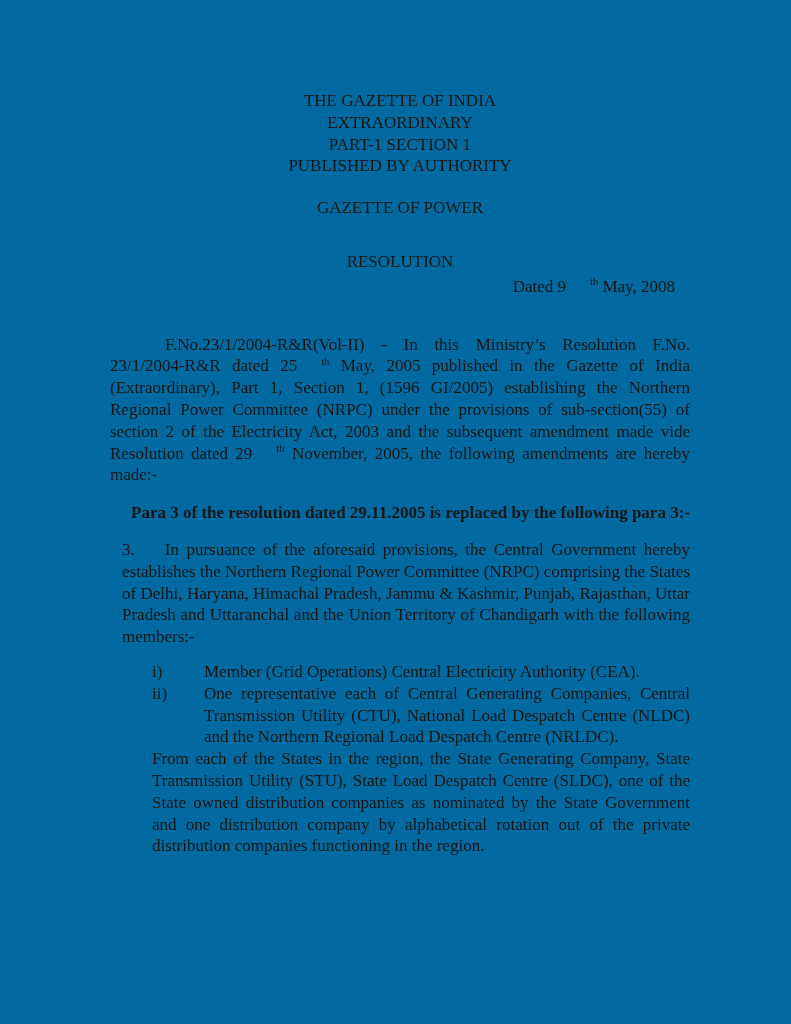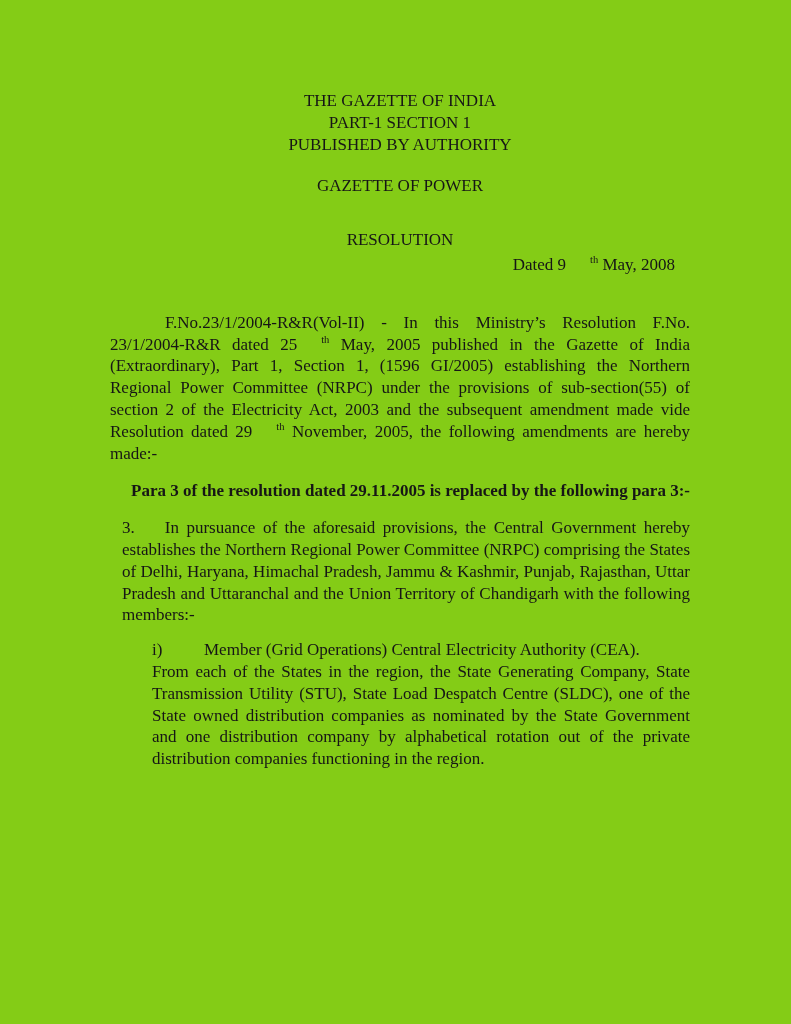--- a/index.html
+++ b/index.html
@@ -5,21 +5,21 @@
   html, body {
     margin: 0;
     padding: 0;
     background: #ffffff;
   }
   .page {
     position: relative;
     width: 791px;
     height: 1024px;
     box-sizing: border-box;
-    background: #84cc16;
+    background: #0369a1;
     color: #161616;
     font-family: "Liberation Serif", "DejaVu Serif", serif;
     font-size: 17px;
     line-height: 21.8px;
     padding: 90px 101px 0 110px;
     overflow: hidden;
   }
   .doc-header div { text-align: center; }
   .ministry { margin-top: 20px; text-align: center; }
   .resolution { margin-top: 32px; text-align: center; }
@@ -67,20 +67,21 @@
     text-align: justify;
   }
 </style>
 </head>
 <body>
 
 <div class="page">
 
   <div class="doc-header">
     <div>THE GAZETTE OF INDIA</div>
+    <div>EXTRAORDINARY</div>
     <div>PART-1 SECTION 1</div>
     <div>PUBLISHED BY AUTHORITY</div>
   </div>
 
   <div class="ministry">GAZETTE OF POWER</div>
 
   <div class="resolution">RESOLUTION</div>
 
   <div class="date-line"><span>Dated 9</span><sup>th</sup><span> May, 2008</span></div>
 
@@ -89,17 +90,21 @@
   <div class="amendment-heading">Para 3 of the resolution dated 29.11.2005 is replaced by the following para 3:-</div>
 
   <p class="para3"><span class="num">3.</span><span class="gap"></span><span>In pursuance of the aforesaid provisions, the Central Government hereby establishes the Northern Regional Power Committee (NRPC) comprising the States of Delhi, Haryana, Himachal Pradesh, Jammu &amp; Kashmir, Punjab, Rajasthan, Uttar Pradesh and Uttaranchal and the Union Territory of Chandigarh with the following members:-</span></p>
 
   <div class="members-list">
     <div class="list-item">
       <span class="marker">i)</span>
       <span class="item-text">Member (Grid Operations) Central Electricity Authority (CEA).</span>
     </div>
     <div class="list-item">
+      <span class="marker">ii)</span>
+      <span class="item-text">One representative each of Central Generating Companies, Central Transmission Utility (CTU), National Load Despatch Centre (NLDC) and the Northern Regional Load Despatch Centre (NRLDC).</span>
+    </div>
+    <div class="list-item">
       <span class="item-text">From each of the States in the region, the State Generating Company, State Transmission Utility (STU), State Load Despatch Centre (SLDC), one of the State owned distribution companies as nominated by the State Government and one distribution company by alphabetical rotation out of the private distribution companies functioning in the region.</span>
     </div>
   </div>
 
 </div>
 
 </body></html>

